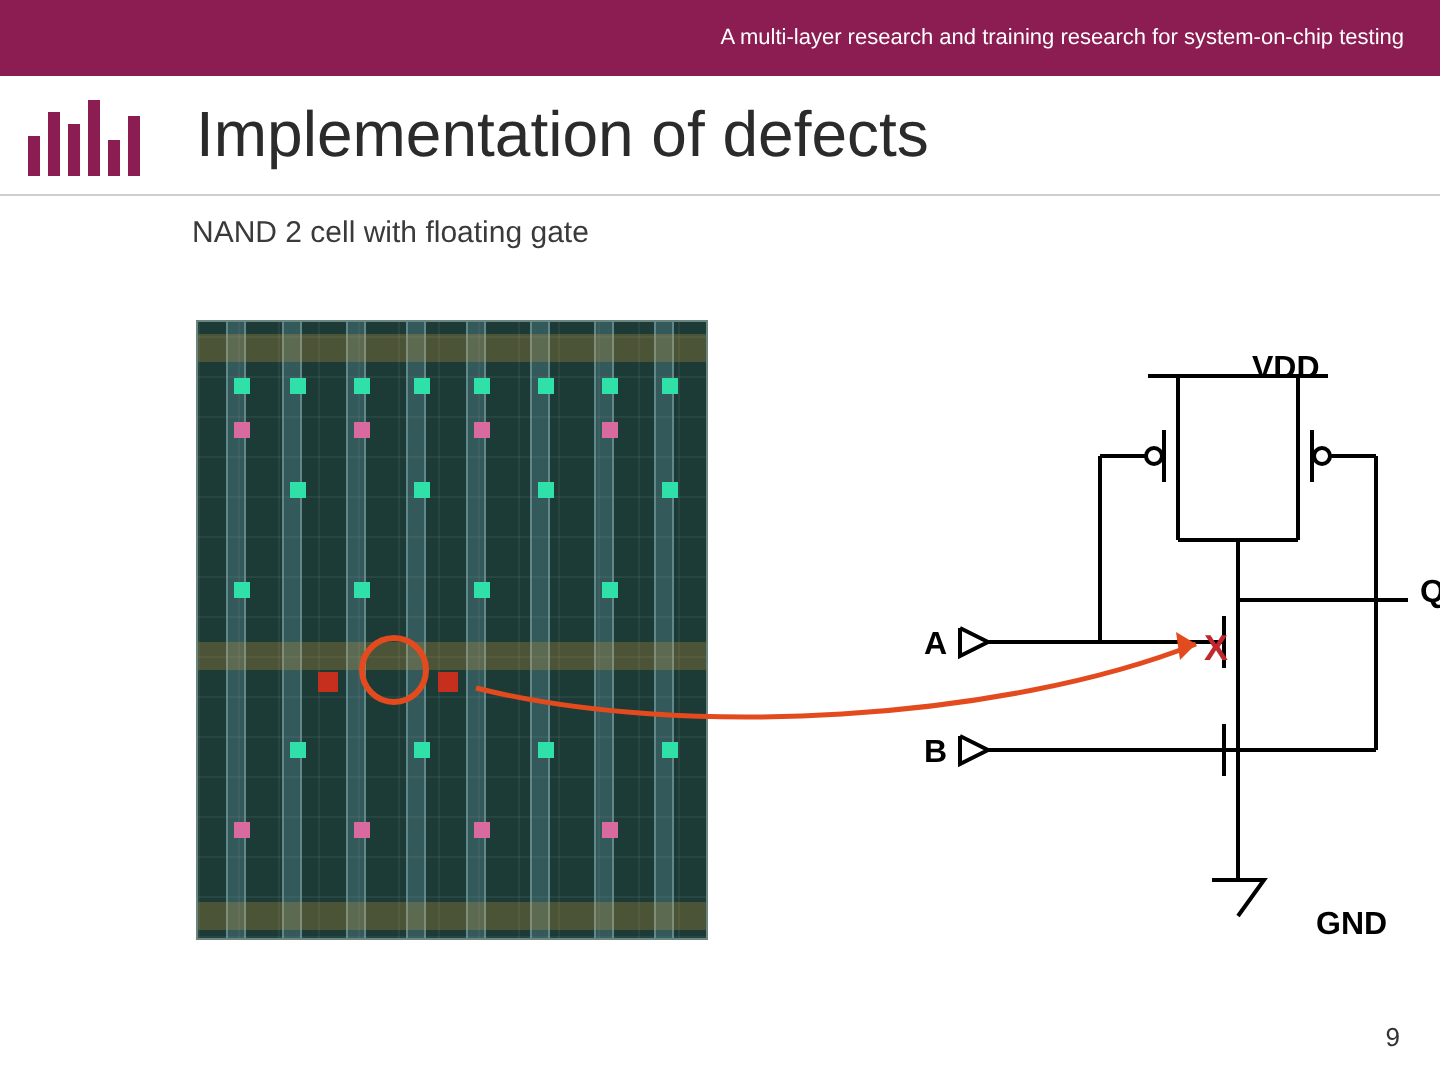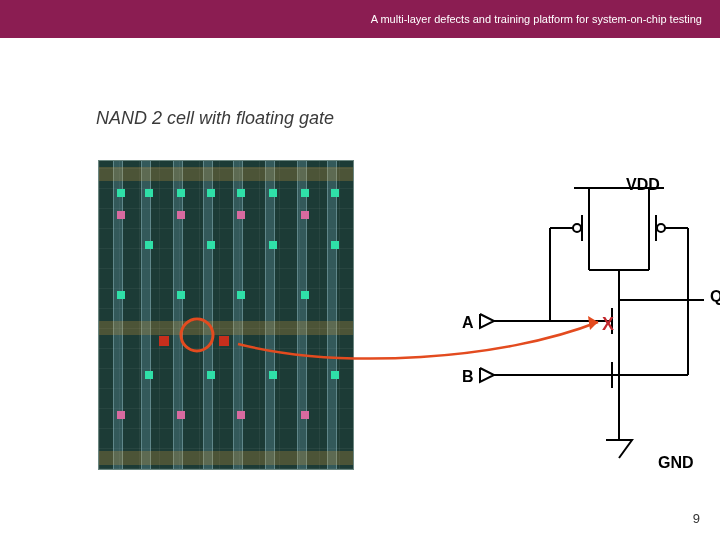--- a/index.html
+++ b/index.html
@@ -31,21 +31,21 @@
   .logo .b5 { height: 18px; }
   .logo .b6 { height: 30px; }
   .title {
     font-family: Verdana, Geneva, sans-serif;
     font-size: 32px; color: #2b2b2b; margin-left: 6px;
   }
 
   
   .subtitle {
     position: absolute; top: 108px; left: 96px;
-    font-style: italic; font-size: 18px; color: #3a3a3a;
+    font-size: 15px; color: #3a3a3a;
   }
 
   
   .layout {
     position: absolute; top: 160px; left: 98px; width: 256px; height: 310px;
     background: #1c3b36; border: 1px solid #6b8680; overflow: hidden;
   }
   .layout .hatch {
     position: absolute; inset: 0;
     background:
@@ -74,23 +74,34 @@
 
   
   .pagenum { position: absolute; right: 20px; bottom: 14px; font-size: 13px; color: #333; }
 </style>
 </head>
 <body>
 
 <div class="slide">
 
   <div class="banner">
-    <span>A multi-layer defects and training platform for system-on-chip testing</span>
-  </div>
-
+    <span>A multi-layer research and training research for system-on-chip testing</span>
+  </div>
+
+  <div class="titlearea">
+    <div class="logo">
+      <div class="bar b1"></div>
+        <div class="bar b2"></div>
+        <div class="bar b3"></div>
+      <div class="bar b4"></div>
+        <div class="bar b5"></div>
+        <div class="bar b6"></div>
+    </div>
+    <div class="title">Implementation of defects</div>
+  </div>
 
   <div class="subtitle">NAND 2 cell with floating gate</div>
 
   <div class="layout">
     <div class="hatch"></div>
 
     <div class="vline" style="left:14px"></div>
     <div class="vline" style="left:42px"></div>
     <div class="vline" style="left:74px"></div>
     <div class="vline" style="left:104px"></div>

